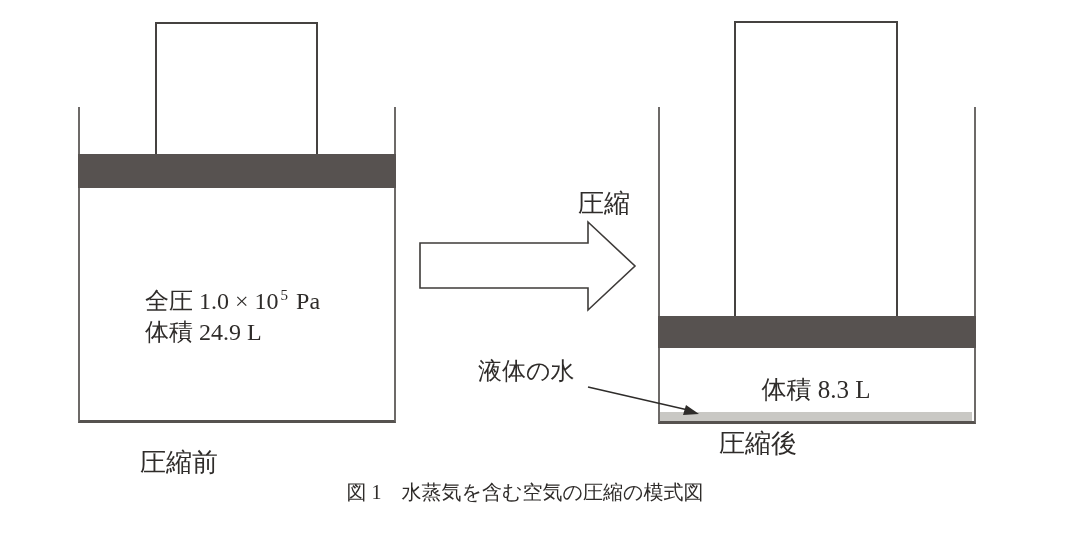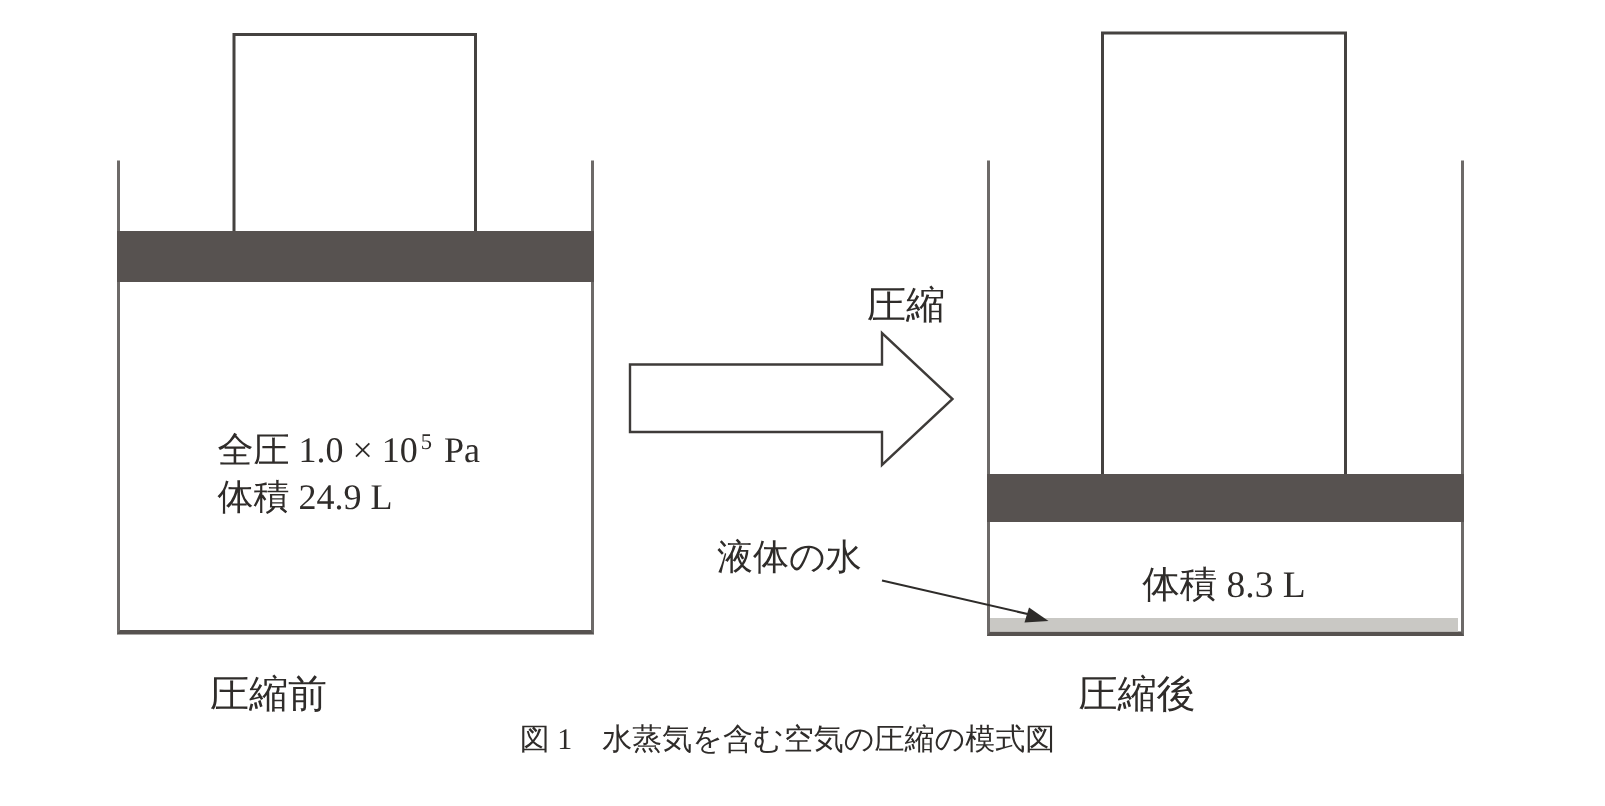--- a/index.html
+++ b/index.html
@@ -59,21 +59,21 @@
   #volume-after { left: 716px; top: 361px; width: 200px; text-align: center;
                   font-size: 25px; white-space: nowrap; margin-top: 12px; }
 
   .stage-label {
     width: 200px;
     text-align: left;
     font-size: 26px;
     white-space: nowrap;
   }
   #stage-before { left: 140px; top: 445px; }
-  #stage-after  { left: 719px; top: 445px; }
+  #stage-after  { left: 719px; top: 426px; }
 
   #compression-label { left: 430px; top: 186px; width: 200px; text-align: right;
                        font-size: 26px; white-space: nowrap; }
 
   #liquid-water-label { left: 478px; top: 355px; font-size: 24px; white-space: nowrap; }
 
   #figure-caption { left: 0; top: 479px; width: 1050px; text-align: center;
                     font-size: 20px; white-space: nowrap; }
 
   #arrow-overlay { left: 0; top: 0; width: 1070px; height: 537px; pointer-events: none; }

